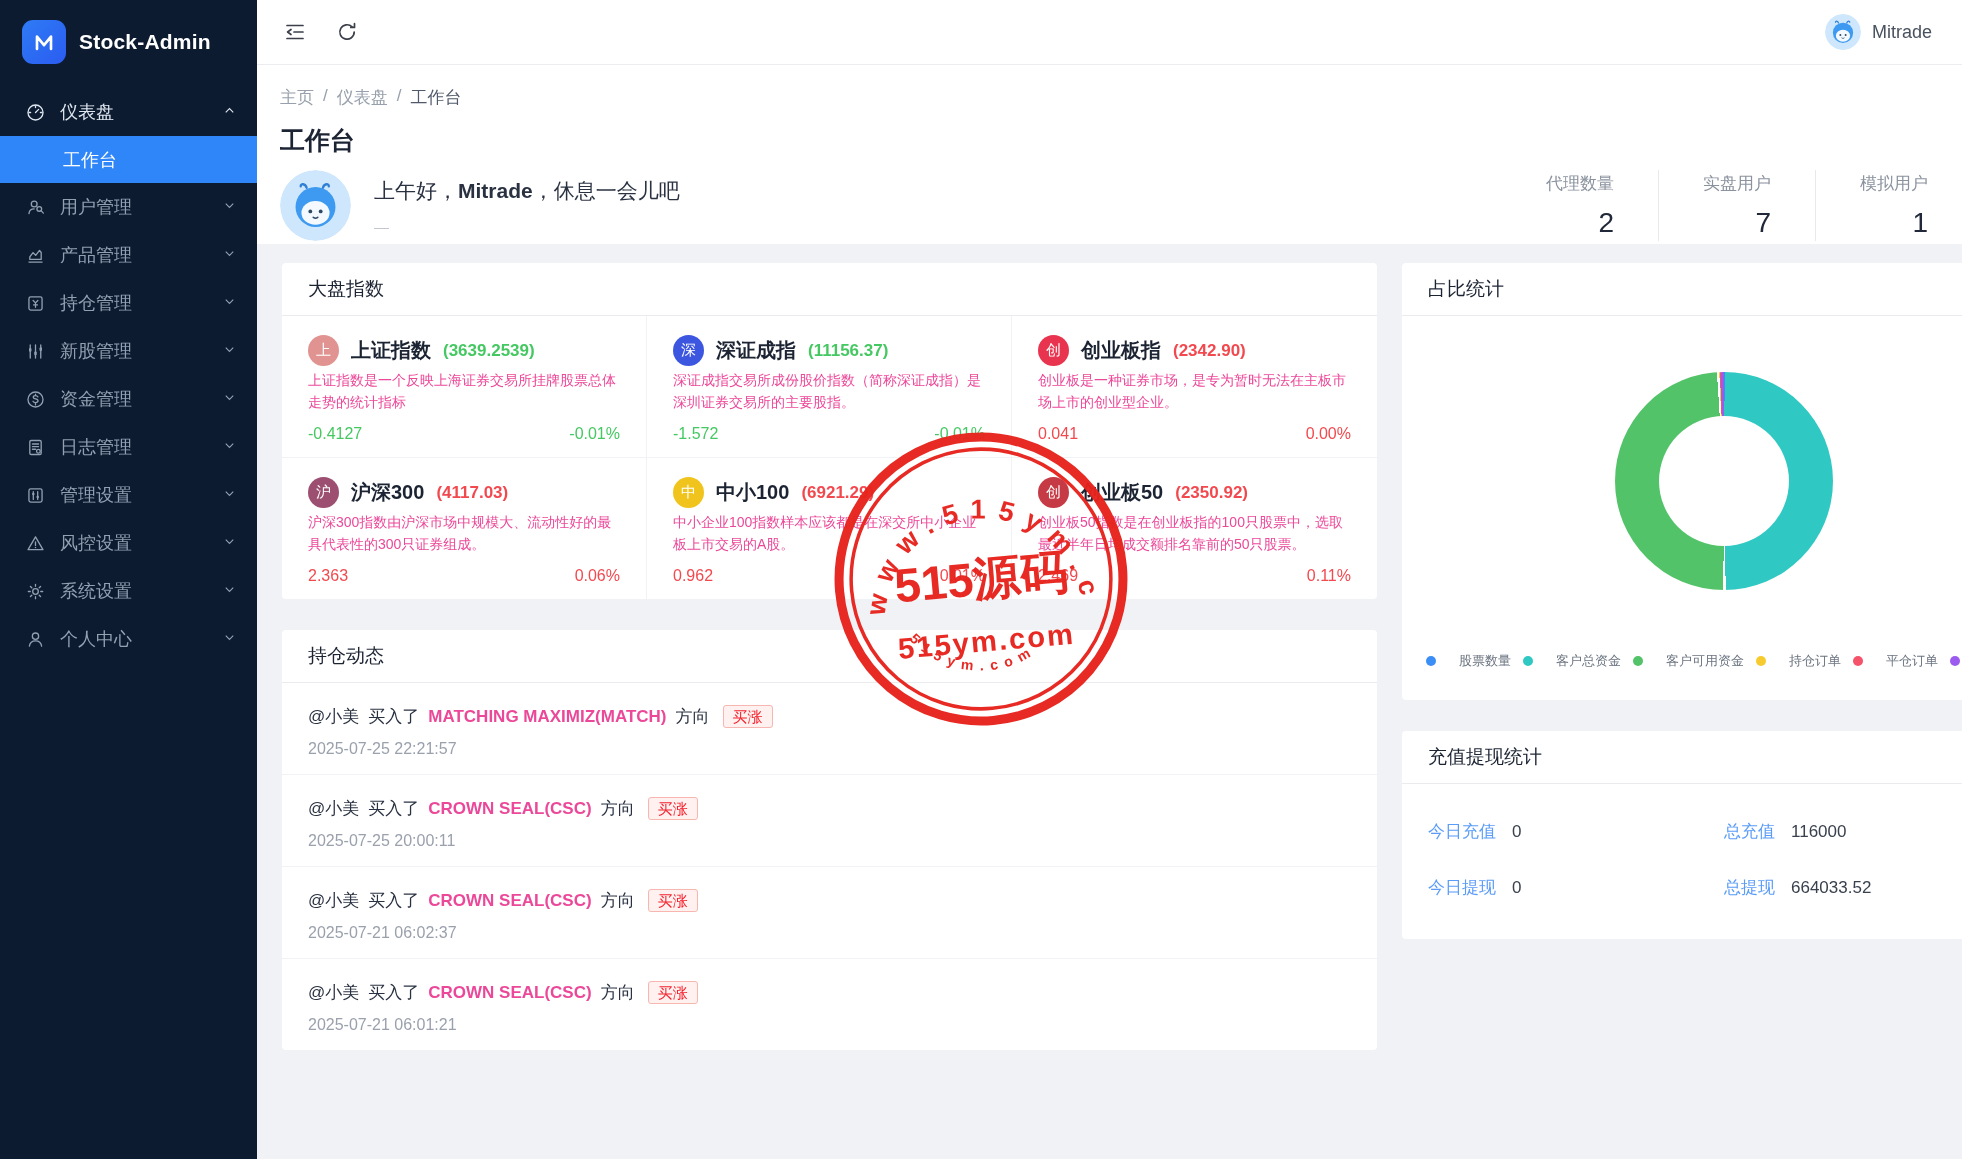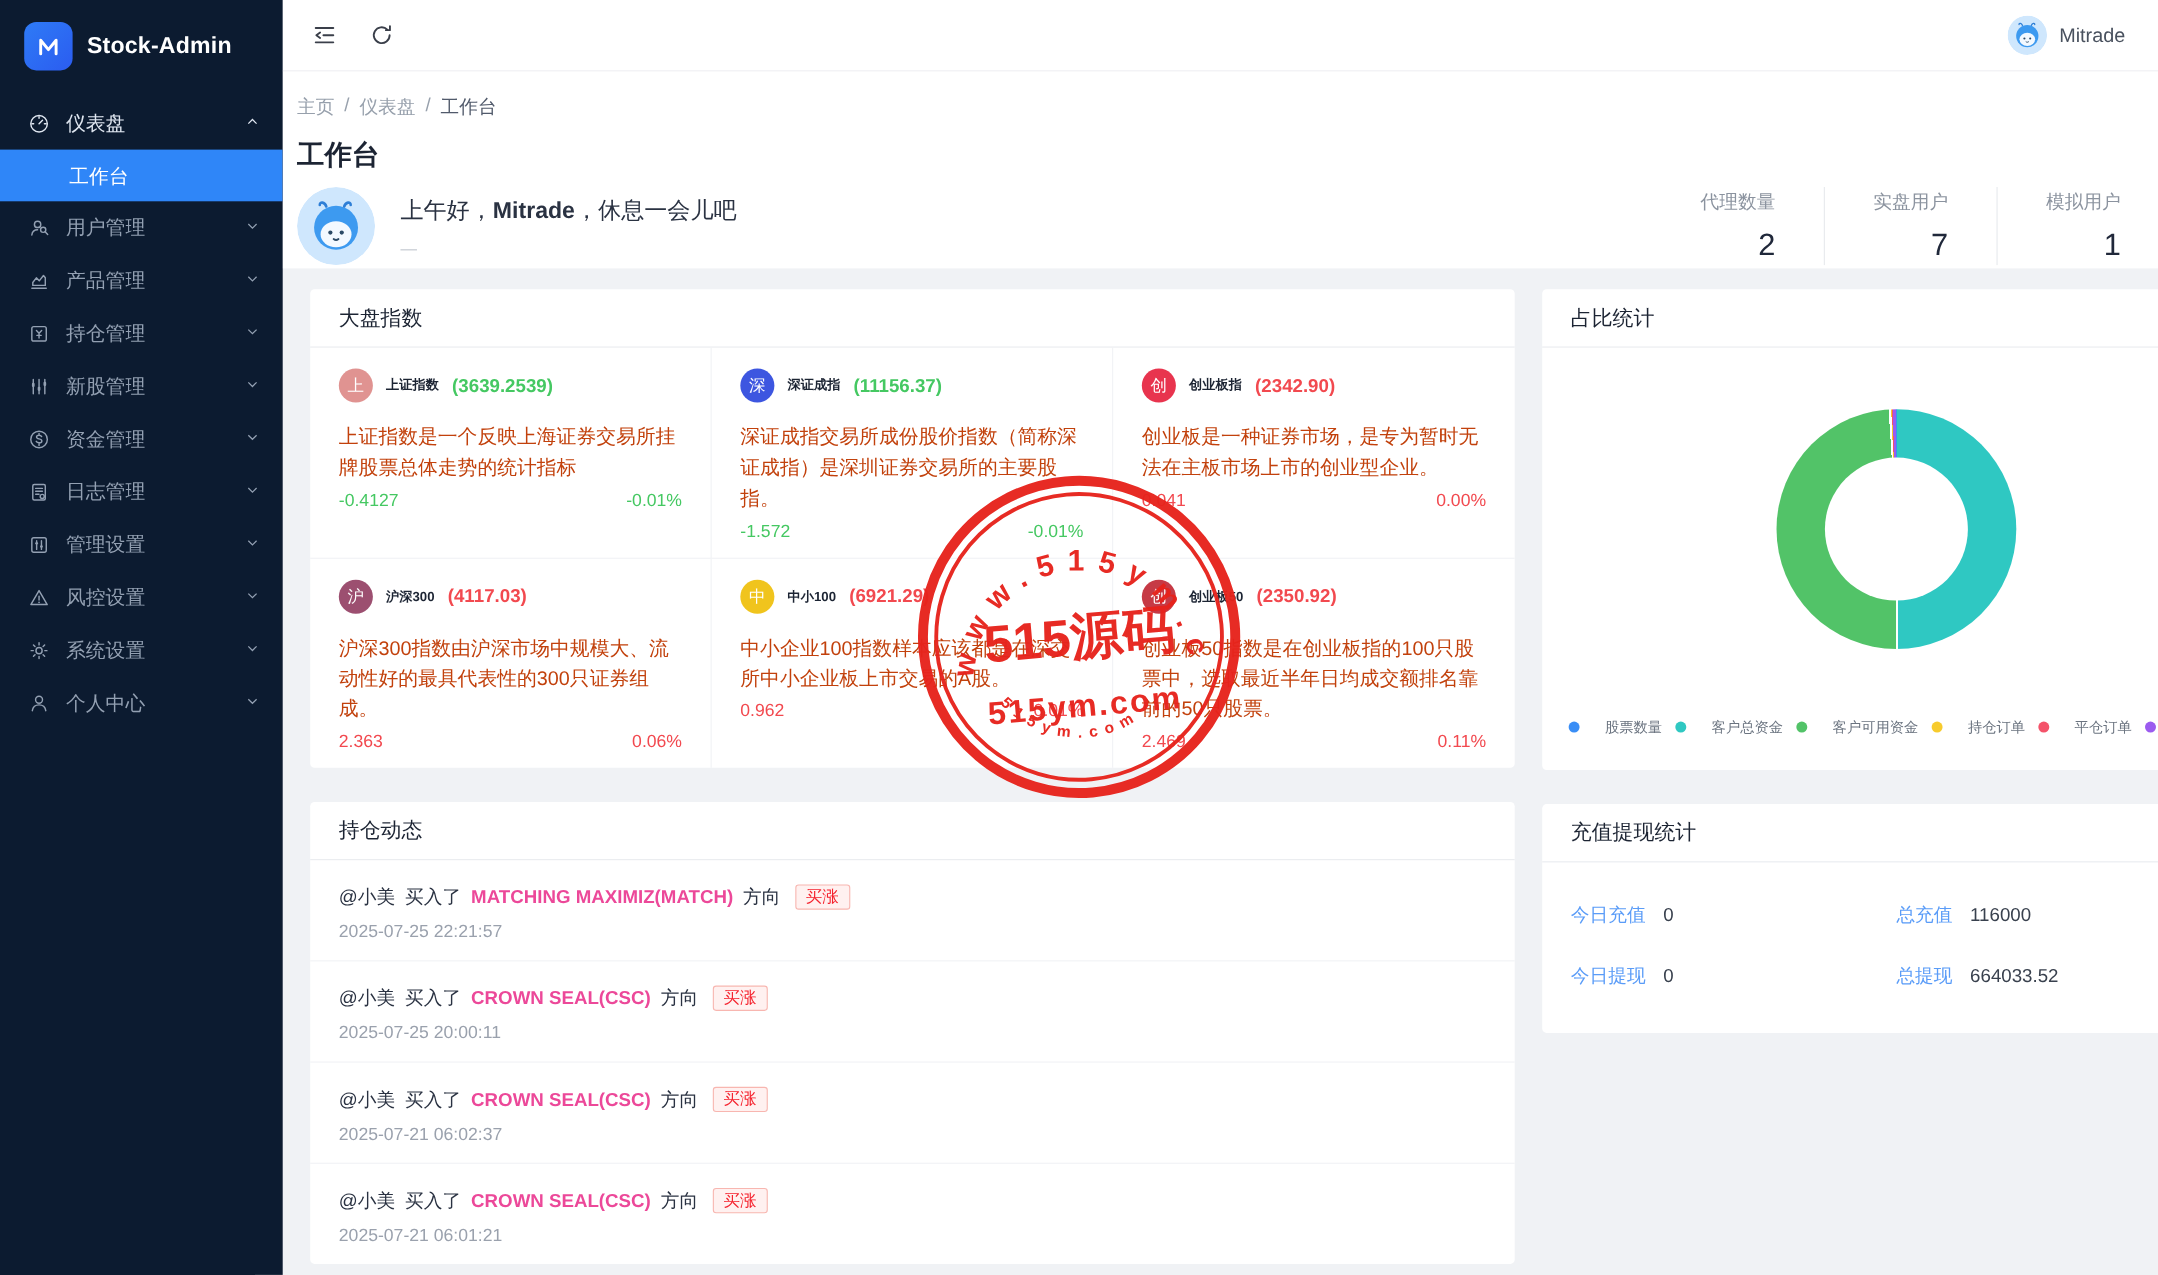--- a/index.html
+++ b/index.html
@@ -25,21 +25,21 @@
 
   
   .main { flex:1; display:flex; flex-direction:column; height:100%; overflow:hidden; }
   .topbar { height:65px; background:#fff; border-bottom:1px solid #ececf0; display:flex; align-items:center; justify-content:space-between; padding:0 30px 0 24px; flex:0 0 65px; }
   .topbar-left { display:flex; align-items:center; gap:24px; }
   .tbtn { background:none; border:none; cursor:pointer; width:28px; height:28px; display:flex; align-items:center; justify-content:center; color:#3a3f4a; }
   .tbtn svg { width:24px; height:24px; stroke:currentColor; fill:none; stroke-width:1.7; stroke-linecap:round; stroke-linejoin:round; }
   .topbar-user { display:flex; align-items:center; gap:11px; cursor:pointer; font-size:18px; color:#49515e; }
   .avatar-sm { width:36px; height:36px; border-radius:50%; overflow:hidden; }
 
-  .page-head { background:#fff; padding:21px 30px 0 13px; flex:0 0 179px; }
+  .page-head { background:#fff; padding:21px 30px 0 23px; flex:0 0 179px; }
   .breadcrumb { font-size:17px; color:#97a0ac; display:flex; gap:9px; }
   .breadcrumb .bc-cur { color:#515a6b; }
   .page-title { font-size:25px; font-weight:bold; color:#1c2433; margin-top:15px; }
   .greet-row { display:flex; align-items:center; margin-top:13px; }
   .avatar-lg { width:71px; height:71px; border-radius:50%; overflow:hidden; flex:0 0 71px; }
   .greet-texts { margin-left:23px; display:flex; flex-direction:column; gap:13px; }
   .greet-main { font-size:21px; color:#2a3242; }
   .greet-main b { font-weight:bold; }
   .greet-sub { font-size:15px; color:#c3c8d0; }
   .stats { margin-left:auto; display:flex; }
@@ -55,23 +55,23 @@
   .card { background:#fff; border-radius:4px; }
   .card-head { height:53px; display:flex; align-items:center; padding:0 26px; font-size:19px; color:#1c2433; border-bottom:1px solid #e9ebef; }
 
   
   .tiles { display:grid; grid-template-columns:repeat(3,1fr); }
   .tile { padding:19px 26px 14px; border-right:1px solid #f977f90a; border-right:1px solid #f1f2f5; border-bottom:1px solid #f1f2f5; }
   .tile:nth-child(3n) { border-right:none; }
   .tile:nth-child(n+4) { border-bottom:none; }
   .tile-head { display:flex; align-items:center; gap:12px; }
   .tile-badge { width:31px; height:31px; border-radius:50%; color:#fff; font-size:15px; display:flex; align-items:center; justify-content:center; flex:0 0 31px; }
-  .tile-name { font-size:12px; font-weight:bold; color:#1c2433; }
+  .tile-name { font-size:20px; font-weight:bold; color:#1c2433; }
   .tile-price { font-size:17px; font-weight:bold; }
-  .tile-desc { margin-top:18px; font-size:18px; line-height:1.55; color:#c2410c; min-height:48px; }
+  .tile-desc { margin-top:4px; font-size:14px; line-height:1.55; color:#ec4899; min-height:48px; }
   .tile-vals { margin-top:7px; display:flex; justify-content:space-between; font-size:16px; }
   .t-up { color:var(--up); }
   .t-down { color:var(--down); }
 
   
   .pos-item { padding:22px 26px 16px; border-bottom:1px solid #f1f2f5; }
   .pos-item:last-child { border-bottom:none; }
   .pos-line1 { display:flex; align-items:center; gap:9px; font-size:17px; color:#2a3242; }
   .pos-symbol { color:#ec4899; font-weight:bold; cursor:pointer; }
   .pos-badge { margin-left:4px; font-size:15px; color:#f5222d; background:#fff1f0; border:1px solid #f8b6b0; border-radius:3px; padding:3px 9px; line-height:1; }

